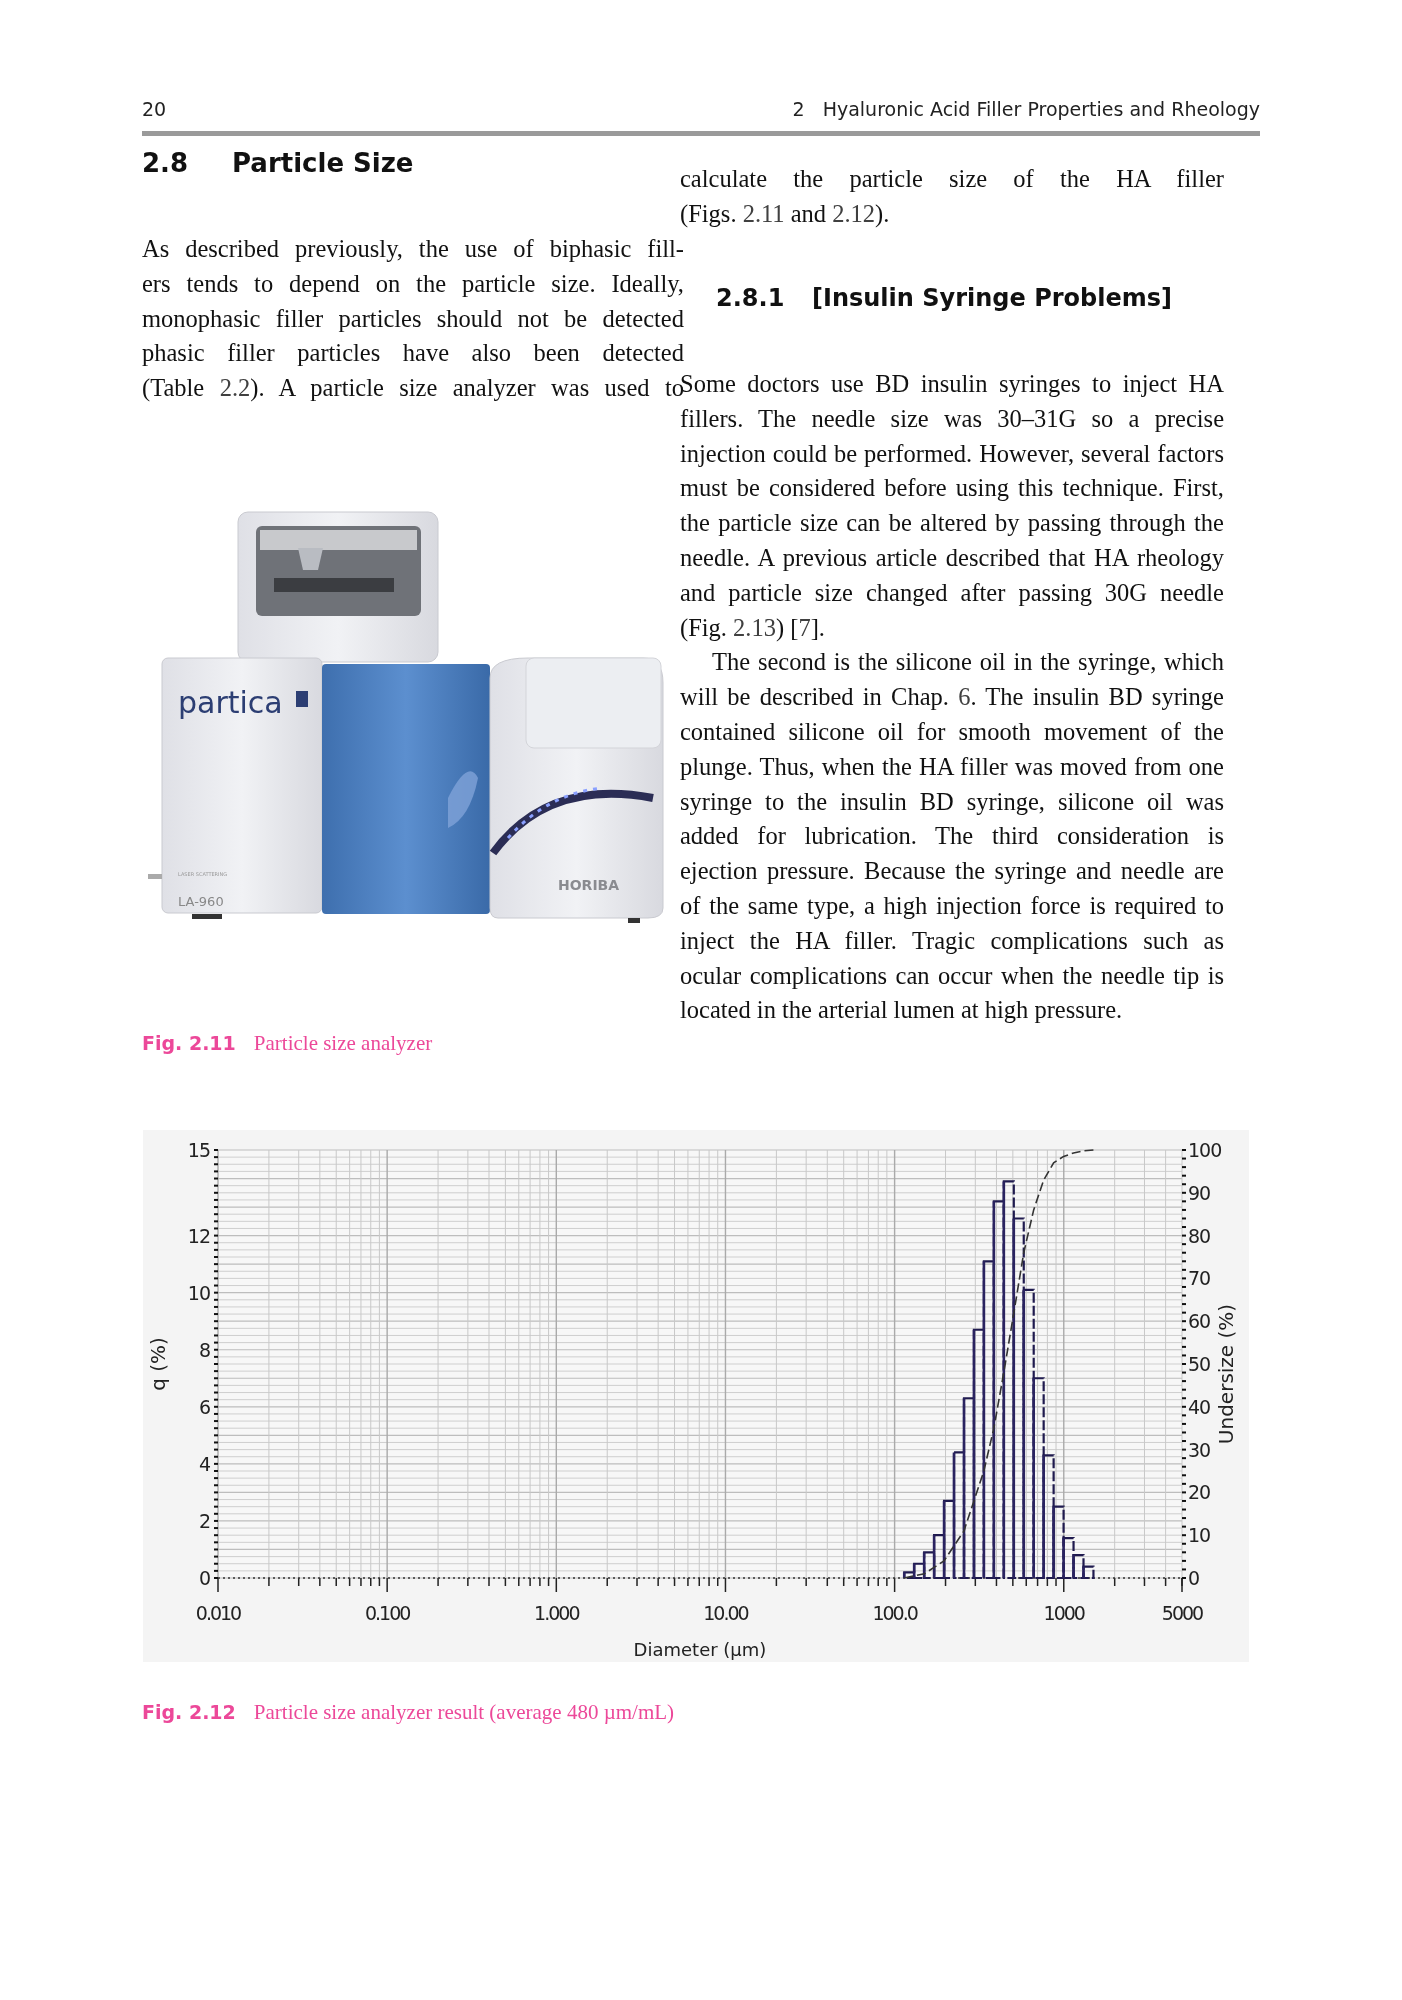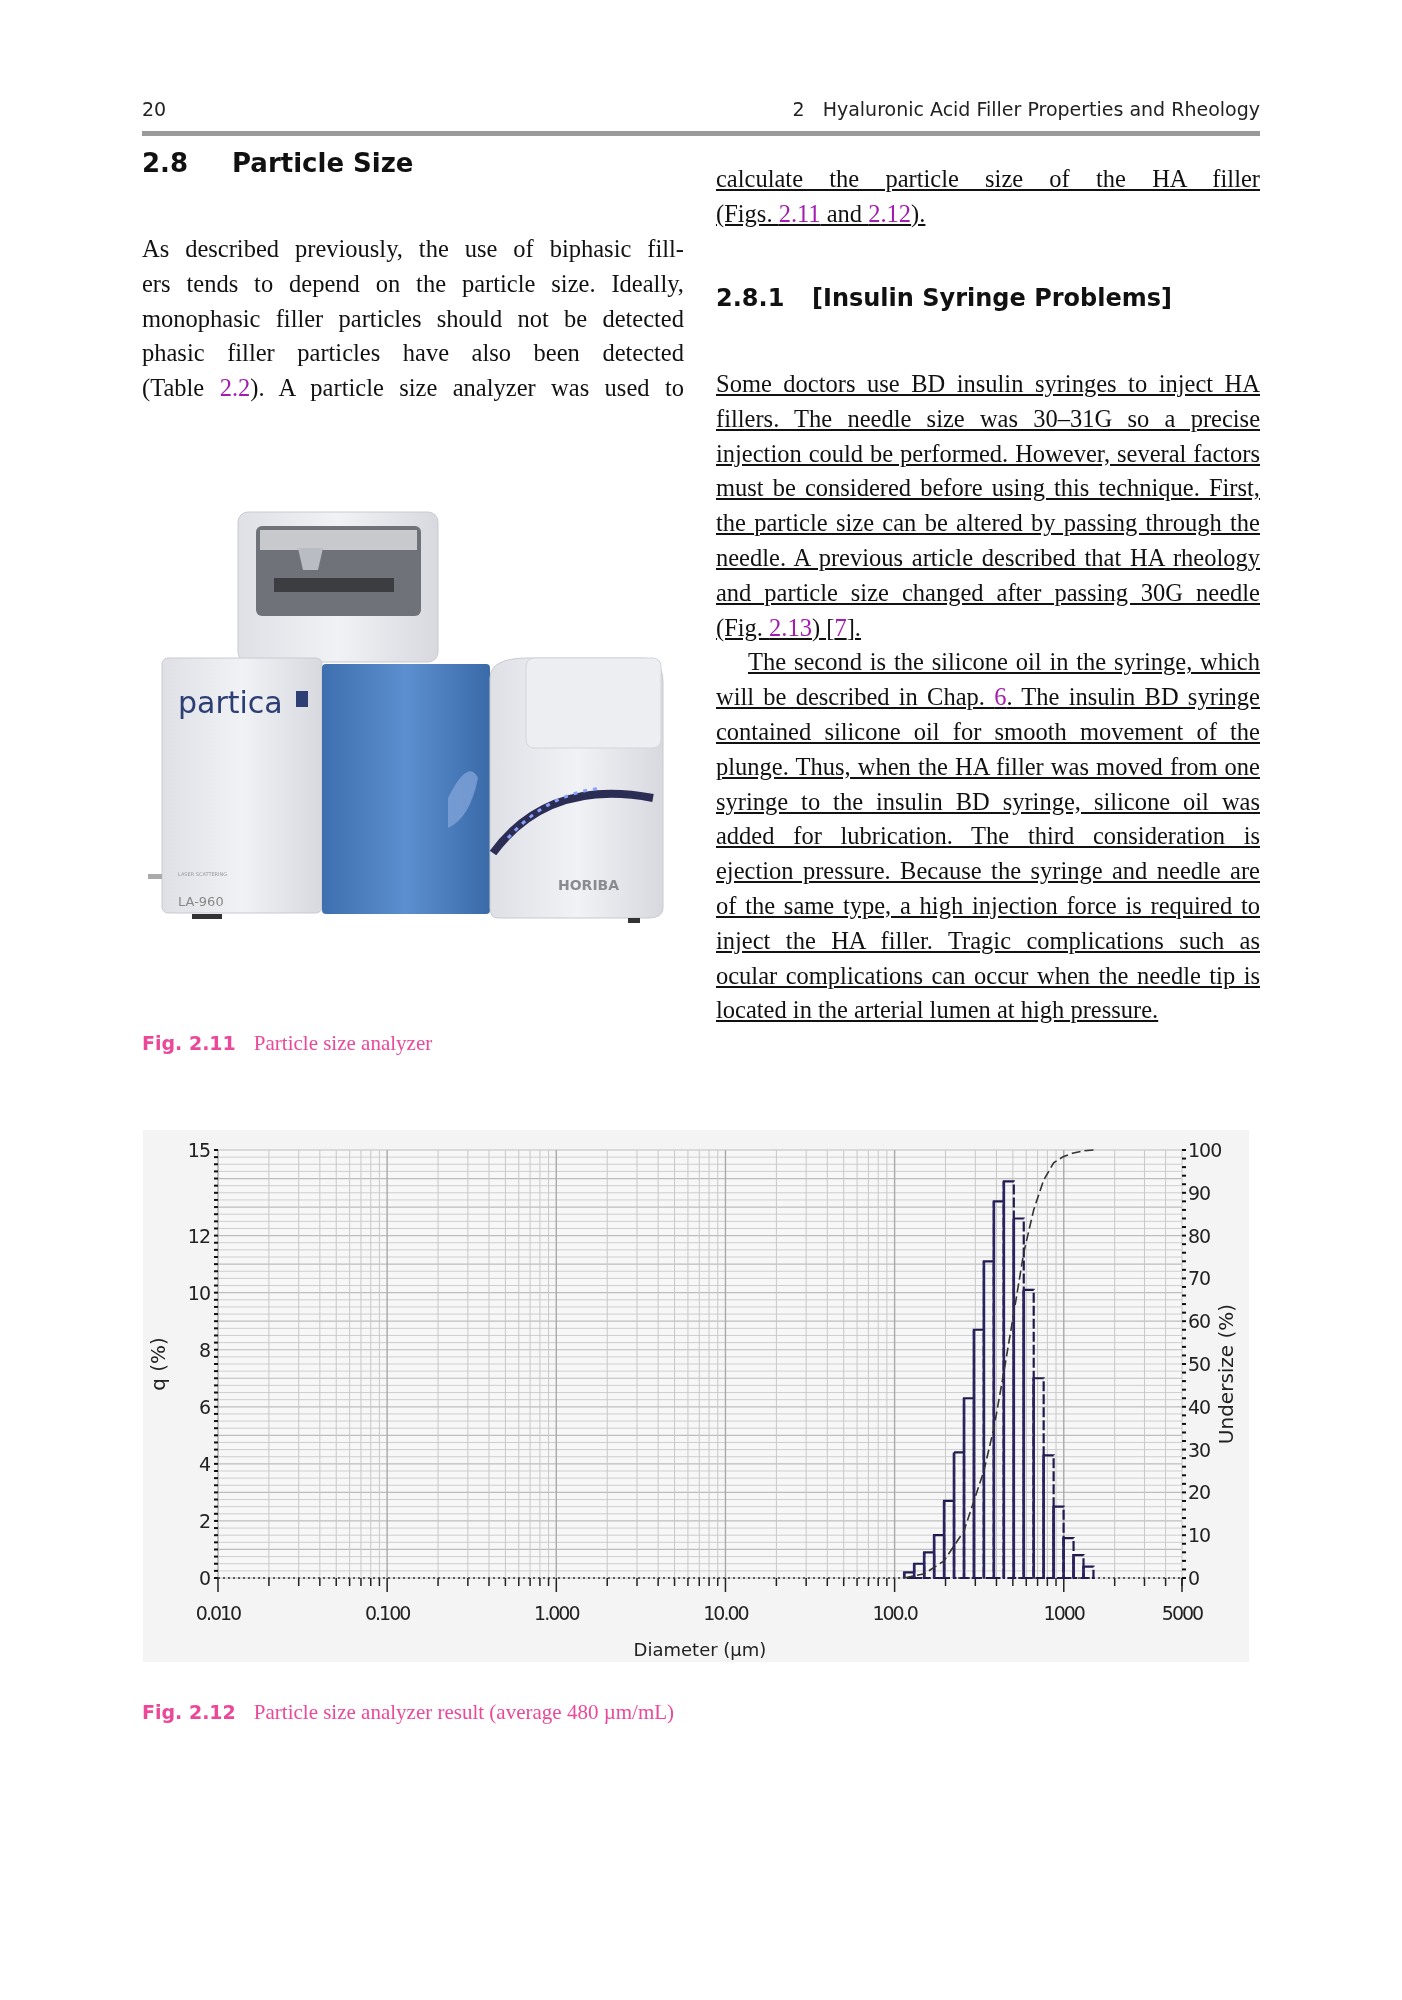--- a/index.html
+++ b/index.html
@@ -8,23 +8,23 @@
   .running-head .pg { position:absolute; left:0; top:0; }
   .running-head .title { position:absolute; right:0; top:0; }
   .rule { position:absolute; left:142px; width:1118px; top:131px; height:5px; background:#9a9a9a; }
   .h2 { position:absolute; left:142px; top:148px; font-family:"DejaVu Sans", sans-serif; font-weight:bold; font-size:26px; color:#111; }
   .h2 .num { display:inline-block; width:90px; }
   .h3 { position:absolute; left:716px; top:284px; font-family:"DejaVu Sans", sans-serif; font-weight:bold; font-size:24px; color:#111; }
   .h3 .num { display:inline-block; width:96px; }
   .para { position:absolute; font-family:"Liberation Serif", serif; font-size:24.5px; line-height:34.8px; color:#111; text-align:justify; }
   .para p { margin:0; }
   .para .indent { text-indent:32px; }
-  .link { color:#a21caf; }
+  .link { color:#404040; }
   .col-left { left:142px; width:542px; }
-  .col-right { left:716px; width:544px;text-decoration:underline; }
+  .col-right { left:680px; width:544px; }
   .fig-photo { position:absolute; left:148px; top:508px; width:528px; height:485px; }
   .caption { position:absolute; font-family:"Liberation Serif", serif; font-size:21px; color:#ec4899; }
   .caption b { font-family:"DejaVu Sans", sans-serif; font-weight:bold; font-size:19px; margin-right:18px; }
   .chart-wrap { position:absolute; left:143px; top:1130px; width:1106px; height:532px; background:#f4f4f4; }
 </style>
 </head>
 <body>
 
 <div class="page">
 

